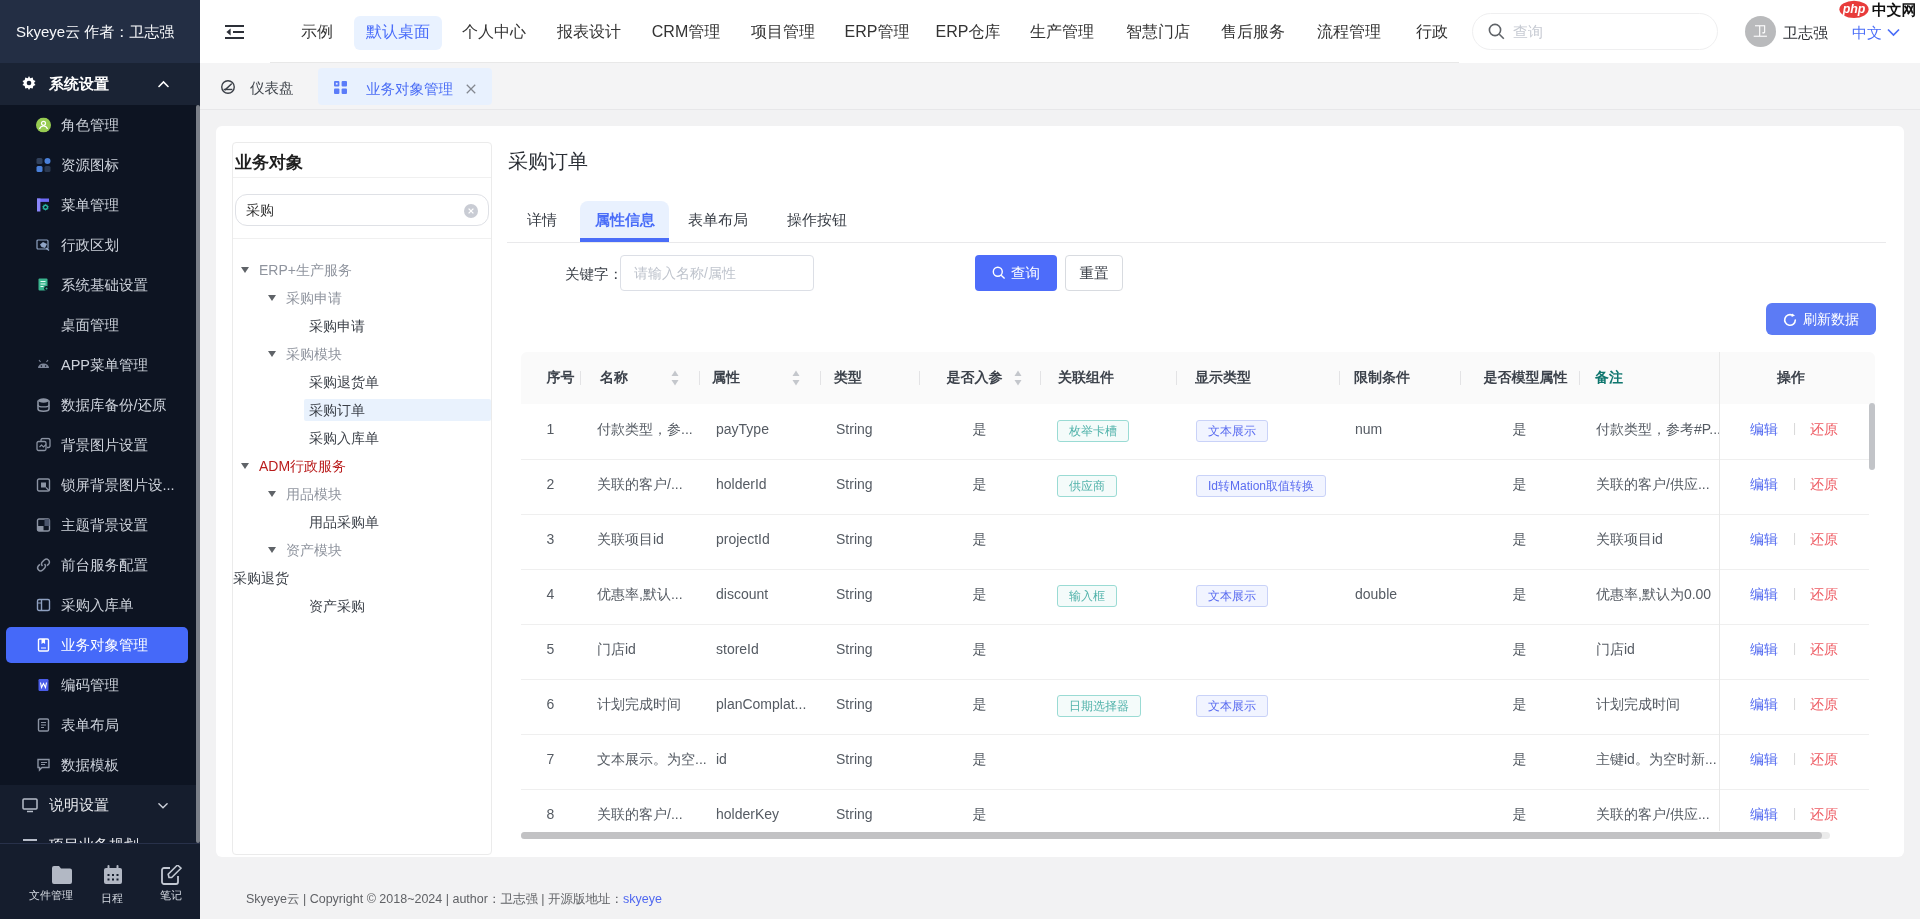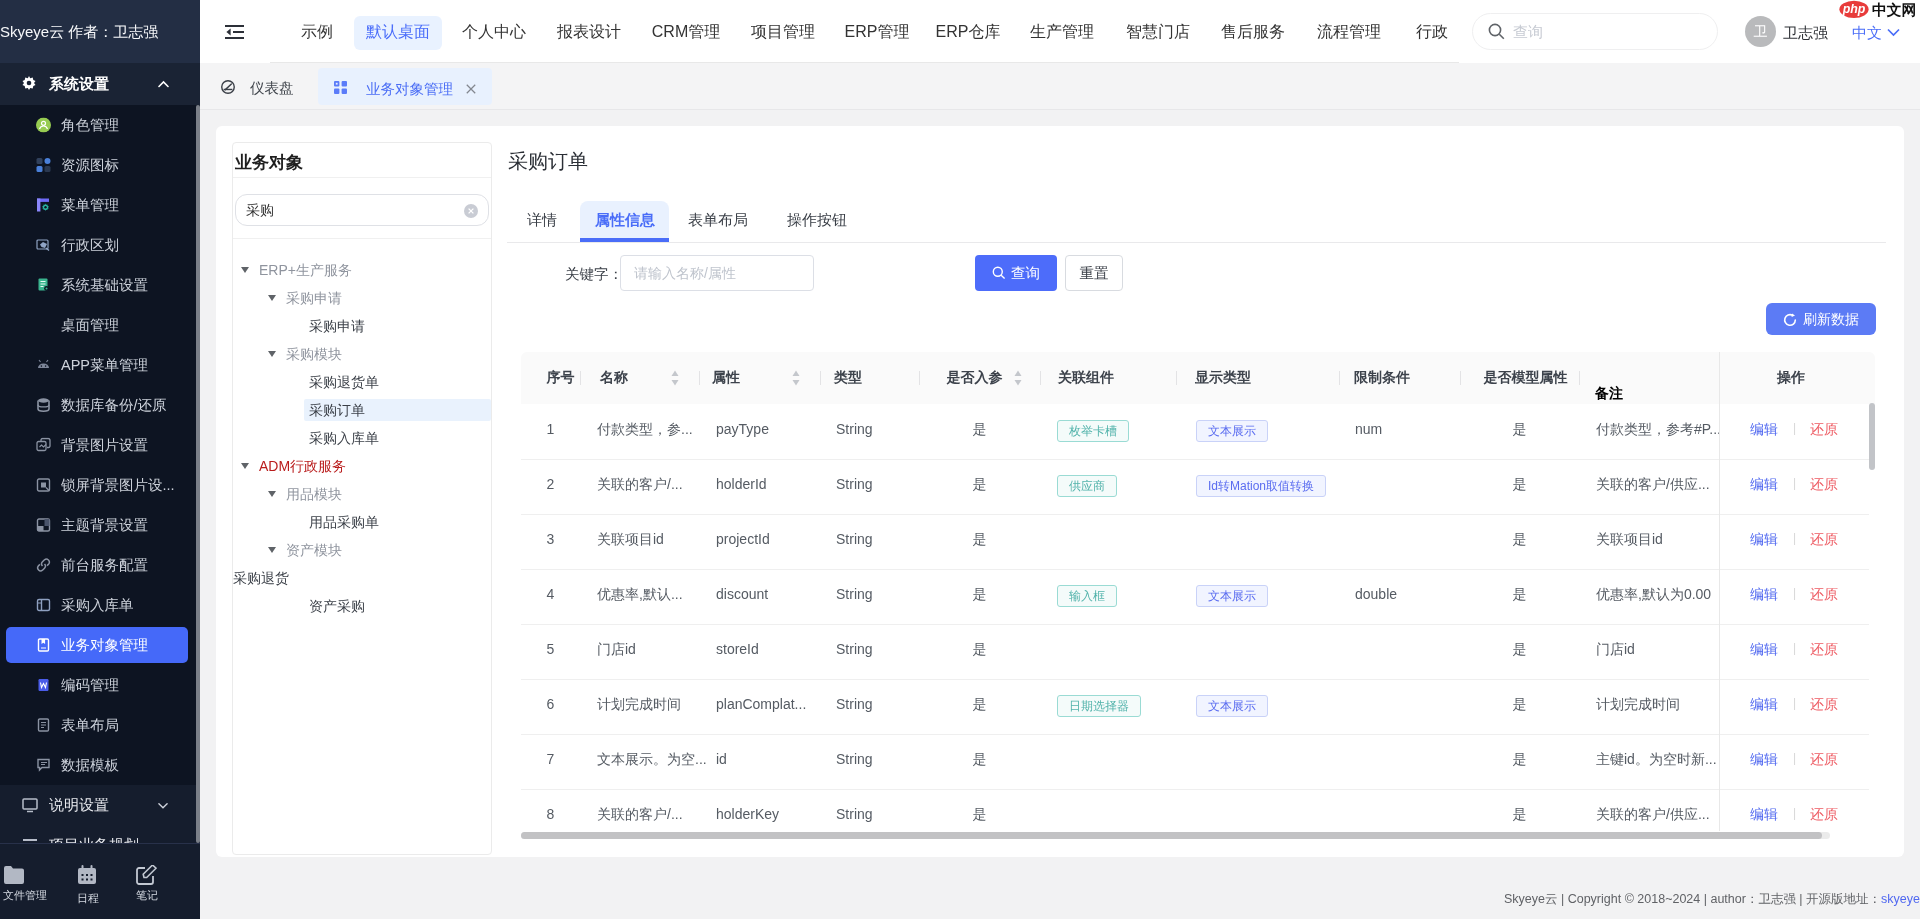--- a/index.html
+++ b/index.html
@@ -1,28 +1,28 @@
 <!DOCTYPE html>
 <html><head><meta charset="utf-8">
 <style>
 *{margin:0;padding:0;box-sizing:border-box;}
 html,body{width:1920px;height:919px;overflow:hidden;}
 body{font-family:"Liberation Sans",sans-serif;position:relative;background:#f2f2f3;}
 .abs{position:absolute;}
 
 #sidebar{position:absolute;left:0;top:0;width:200px;height:919px;background:#0d1422;overflow:hidden;}
-#logo{position:absolute;left:0;top:0;width:200px;height:63px;background:#232e44;color:#f7f8fa;font-size:15px;line-height:63px;white-space:nowrap;}
+#logo{position:absolute;left:0;top:0;width:200px;height:63px;background:#232e44;color:#f7f8fa;font-size:15px;line-height:63px;padding-left:16px;white-space:nowrap;}
 #m-sys{position:absolute;left:0;top:63px;width:200px;height:42px;background:#1a2334;color:#fff;}
 .ptxt{font-size:15px;font-weight:bold;color:#fff;}
 .mi{position:absolute;left:0;width:200px;height:40px;}
 .mi .txt{position:absolute;left:61px;top:50%;transform:translateY(-50%);font-size:14.5px;color:#cdd2db;white-space:nowrap;}
 .mi .ic{position:absolute;left:36px;top:50%;transform:translateY(-50%);width:15px;height:15px;}
 .chev{position:absolute;width:10px;height:10px;}
 #dock{position:absolute;left:0;top:843px;width:200px;height:76px;background:#151d2d;border-top:1px solid #28314a;}
-.dockitem{position:absolute;top:21px;text-align:left;color:#d3d8e0;font-size:11px;}
+.dockitem{position:absolute;top:21px;text-align:right;color:#d3d8e0;font-size:11px;}
 #sbscroll{position:absolute;left:196px;top:105px;width:4px;height:738px;background:#7a7f88;border-radius:2px;}
 
 #topbar{position:absolute;left:200px;top:0;width:1720px;height:63px;background:#fff;}
 #navline{position:absolute;left:70px;top:62px;width:1189px;height:1px;background:#e8e8e8;}
 .navitem{position:absolute;top:0;height:63px;line-height:63px;font-size:16px;color:#333;text-align:center;transform:translateX(-50%);white-space:nowrap;}
 #nav-act{position:absolute;left:154px;top:16px;width:88px;height:34px;background:#e9f2ff;border-radius:6px;}
 #searchpill{position:absolute;left:1272px;top:13px;width:246px;height:37px;border:1px solid #efeff0;border-radius:19px;background:#fff;}
 #avatar{position:absolute;left:1545px;top:16px;width:31px;height:31px;border-radius:50%;background:#b9babc;color:#fff;font-size:14px;text-align:center;line-height:31px;}
 
 #tagbar{position:absolute;left:200px;top:63px;width:1720px;height:47px;background:#f4f4f5;border-bottom:1px solid #e7e7e9;}
@@ -34,21 +34,21 @@
 .tri{display:inline-block;width:0;height:0;border-left:4.5px solid transparent;border-right:4.5px solid transparent;border-top:6px solid #5f6368;vertical-align:2px;}
 
 .tabtxt{position:absolute;top:0;height:37px;line-height:37px;font-size:15px;color:#3a3f47;transform:translateX(-50%);white-space:nowrap;}
 
 #tbl{position:absolute;left:305px;top:226px;width:1354px;height:487px;overflow:hidden;font-size:14px;color:#555b63;}
 .hsep{position:absolute;top:19px;width:1px;height:14px;background:#e3e3e5;}
 .rowline{position:absolute;left:0;width:1348px;height:1px;background:#efefef;}
 .tagt{display:inline-block;height:22px;line-height:21px;padding:0 11px;border-radius:3px;font-size:12px;border:1px solid #9adbd4;background:#f4fbfa;color:#52b3ab;}
 .tagb{display:inline-block;height:22px;line-height:21px;padding:0 11px;border-radius:3px;font-size:12px;border:1px solid #c9d2f8;background:#f1f4ff;color:#5a6cf0;}
 .cell{position:absolute;white-space:nowrap;}
-#footer{position:absolute;left:200px;top:891px;width:1720px;text-align:right;font-size:12.5px;color:#606266;}
+#footer{position:absolute;left:200px;top:891px;width:1720px;text-align:left;font-size:12.5px;color:#606266;padding-left:46px;}
 </style></head>
 <body>
 <div id="sidebar">
   <div id="logo">Skyeye云 作者：卫志强</div>
   <div id="m-sys">
     <svg class="abs" style="left:21px;top:13px" width="16" height="16" viewBox="0 0 16 16">
         <path fill="#fff" d="M8 0l1.2 2.2 2.5-.6.6 2.5L14.5 5 13 7l1.5 2-2.2 1-.6 2.5-2.5-.6L8 14l-1.2-2.1-2.5.6-.6-2.5L1.5 9 3 7 1.5 5l2.2-.9.6-2.5 2.5.6z"></path>
         <circle cx="8" cy="7" r="2.3" fill="#1a2334"></circle>
       </svg>
     <span class="abs ptxt" style="left:49px;top:12px">系统设置</span>
@@ -340,21 +340,21 @@
 <div style="position:absolute;left:0;top:0;width:1354px;height:52px;background:#fafafa;border-radius:6px 6px 0 0"></div>
 <div class="cell" style="left:10px;top:17px;width:59px;text-align:center;font-weight:bold;color:#3d434c">序号</div>
 <div class="cell" style="left:79px;top:17px;font-weight:bold;color:#3d434c">名称</div>
 <div class="cell" style="left:191px;top:17px;font-weight:bold;color:#3d434c">属性</div>
 <div class="cell" style="left:313px;top:17px;font-weight:bold;color:#3d434c">类型</div>
 <div class="cell" style="left:393px;top:17px;width:121px;text-align:center;font-weight:bold;color:#3d434c">是否入参</div>
 <div class="cell" style="left:537px;top:17px;font-weight:bold;color:#3d434c">关联组件</div>
 <div class="cell" style="left:674px;top:17px;font-weight:bold;color:#3d434c">显示类型</div>
 <div class="cell" style="left:833px;top:17px;font-weight:bold;color:#3d434c">限制条件</div>
 <div class="cell" style="left:945px;top:17px;width:119px;text-align:center;font-weight:bold;color:#3d434c">是否模型属性</div>
-<div class="cell" style="left:1074px;top:33px;font-weight:bold;color:#000000">备注</div>
+<div class="cell" style="left:1074px;top:17px;font-weight:bold;color:#0f766e">备注</div>
 <div class="cell" style="left:1198px;top:17px;width:144px;text-align:center;font-weight:bold;color:#3d434c">操作</div>
 <div class="hsep" style="left:59px"></div>
 <div class="hsep" style="left:178px"></div>
 <div class="hsep" style="left:299px"></div>
 <div class="hsep" style="left:398px"></div>
 <div class="hsep" style="left:519px"></div>
 <div class="hsep" style="left:655px"></div>
 <div class="hsep" style="left:818px"></div>
 <div class="hsep" style="left:939px"></div>
 <div class="hsep" style="left:1058px"></div>

